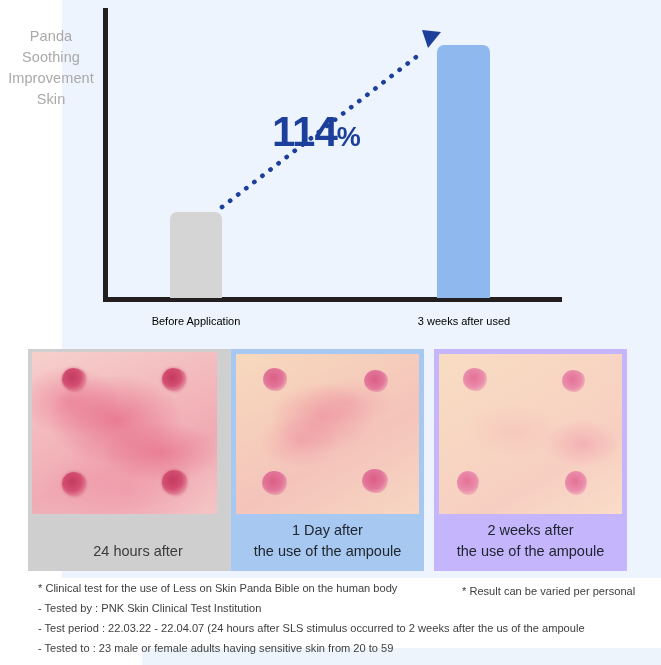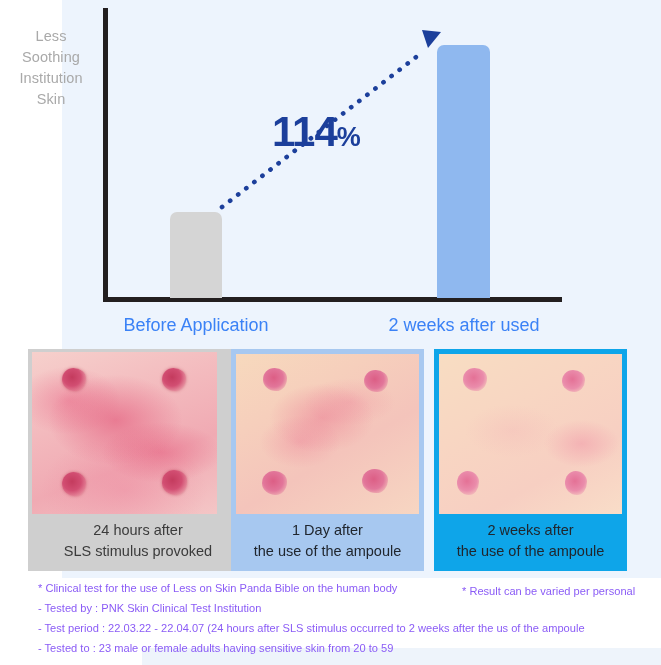--- a/index.html
+++ b/index.html
@@ -125,22 +125,22 @@
   }
   .pct .unit {
     font-size: 27px;
     font-weight: bold;
     letter-spacing: 0;
   }
 
   .cat-label {
     position: absolute;
     top: 315px;
-    color: #3b82f6;
-    font-size: 18px;
+    color: #000000;
+    font-size: 11px;
     text-align: center;
     white-space: nowrap;
   }
   .cat-before { left: 106px; width: 180px; }
   .cat-after  { left: 374px; width: 180px; }
 
   
   .cards {
     position: absolute;
     left: 28px;
@@ -150,21 +150,21 @@
   }
   .card {
     position: absolute;
     top: 0;
     width: 193px;
     height: 222px;
     overflow: hidden;
   }
   .card-1 { left: 0px; background: #cfcfcf; padding-left: 27px; }
   .card-2 { left: 203px; background: #a7c8f0; }
-  .card-3 { left: 406px; background: #0ea5e9; }
+  .card-3 { left: 406px; background: #c4b5fd; }
 
   .photo {
     position: absolute;
     left: 5px;
     top: 5px;
     width: 183px;
     height: 160px;
     overflow: hidden;
   }
   .card-1 .photo { left: 4px; top: 3px; width: 185px; height: 162px; }
@@ -228,21 +228,21 @@
   .card-2 .caption, .card-3 .caption { color: #20262e; margin-top: 42px; }
   .caption .ln { display: block; }
 
   
   .notes {
     position: absolute;
     left: 38px;
     top: 580px;
     width: 612px;
     height: 80px;
-    color: #8b5cf6;
+    color: #404040;
   }
   .note {
     position: absolute;
     left: 0;
     font-size: 11.8px;
     line-height: 14px;
     white-space: nowrap;
     transform: scaleX(0.94);
     transform-origin: left center;
   }
@@ -264,56 +264,55 @@
 </head>
 <body>
 
 <div id="root">
 
   <div class="bg-panel"></div>
 
   <div class="chart">
 
     <div class="axis-label">
-      <span>Less</span><br>
+      <span>Panda</span><br>
       <span>Soothing</span><br>
-      <span>Institution</span><br>
+      <span>Improvement</span><br>
       <span>Skin</span>
     </div>
 
     <div class="y-axis"></div>
     <div class="x-axis"></div>
 
     <div class="bar bar-before"></div>
     <div class="bar bar-after"></div>
 
     <svg class="trend-svg" viewBox="0 0 661 345" preserveAspectRatio="none">
       <line x1="222" y1="207" x2="420" y2="54" stroke="#1c3f9b" stroke-width="4.6" stroke-linecap="round" stroke-dasharray="0.2 10"></line>
       <polygon points="422,30 441,32 428,48" fill="#1c3f9b"></polygon>
     </svg>
 
     <div class="pct"><span>114</span><span class="unit">%</span></div>
 
     <div class="cat-label cat-before">Before Application</div>
-    <div class="cat-label cat-after">2 weeks after used</div>
+    <div class="cat-label cat-after">3 weeks after used</div>
   </div>
 
   <div class="cards">
 
     <div class="card card-1">
       <div class="photo">
         <div class="skin skin-1"></div>
         <div class="lesion l1" style="left:16%;top:10%;width:13%;height:14%;"></div>
         <div class="lesion l1" style="left:70%;top:10%;width:13%;height:14%;"></div>
         <div class="lesion l1" style="left:16%;top:74%;width:13%;height:15%;"></div>
         <div class="lesion l1" style="left:70%;top:73%;width:14%;height:15%;"></div>
       </div>
       <div class="caption">
         <span class="ln">24 hours after</span>
-        <span class="ln">SLS stimulus provoked</span>
       </div>
     </div>
 
     <div class="card card-2">
       <div class="photo">
         <div class="skin skin-2"></div>
         <div class="lesion l2" style="left:15%;top:9%;width:13%;height:14%;"></div>
         <div class="lesion l2" style="left:70%;top:10%;width:13%;height:14%;"></div>
         <div class="lesion l2" style="left:14%;top:73%;width:14%;height:15%;"></div>
         <div class="lesion l2" style="left:69%;top:72%;width:14%;height:15%;"></div>

